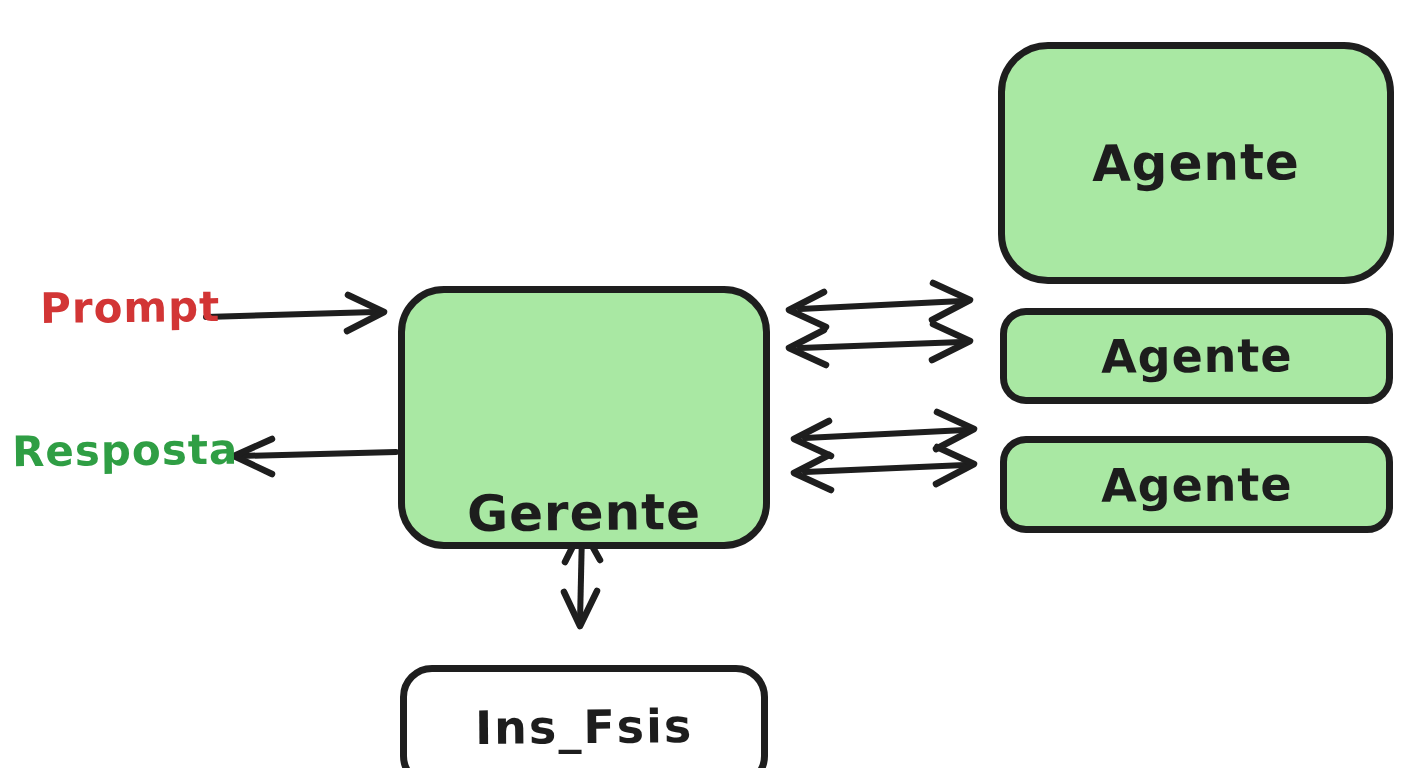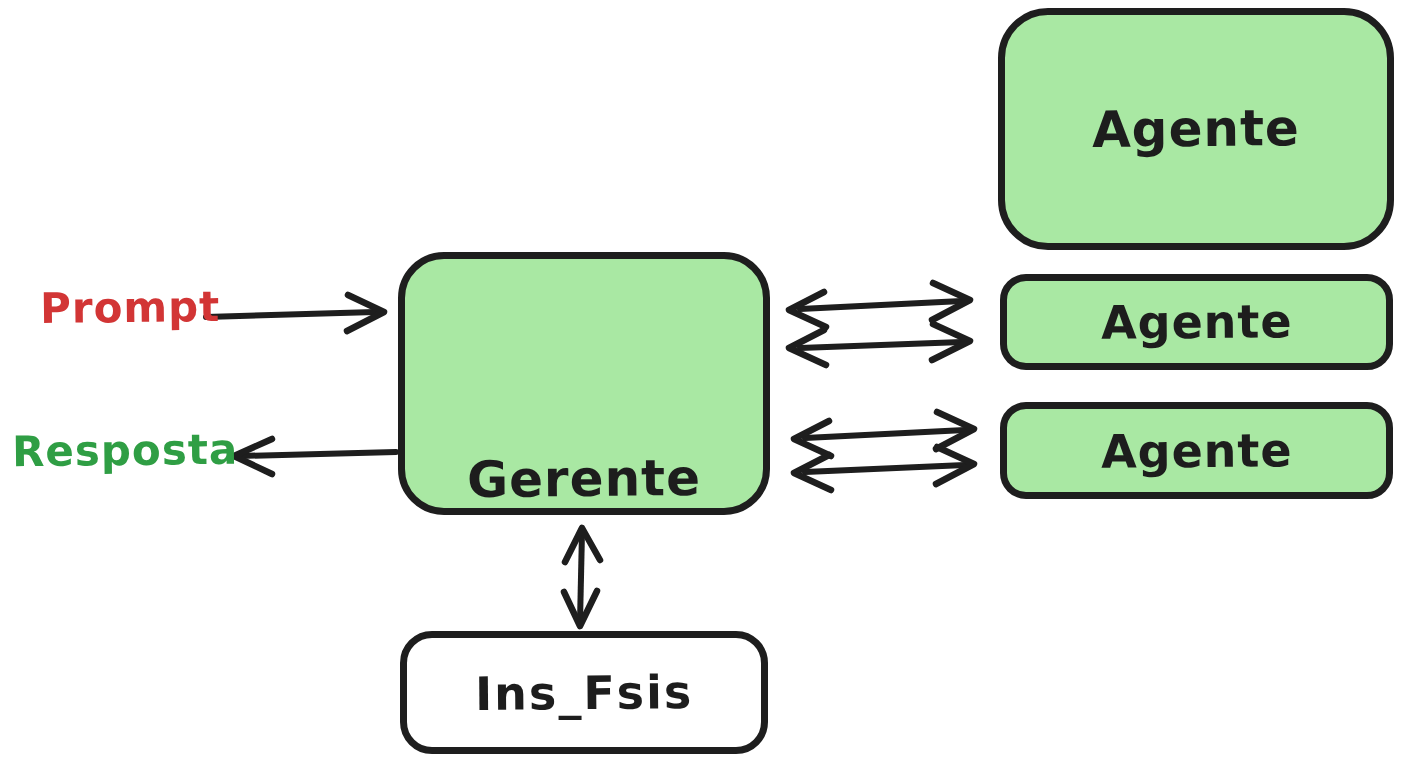--- a/index.html
+++ b/index.html
@@ -36,20 +36,21 @@
     position: absolute;
     box-sizing: border-box;
     display: flex;
     align-items: center;
     justify-content: center;
     border: 7px solid var(--stroke, #1e1e1e);
     background: var(--box-fill-green, #a9e8a3);
     color: #1d1d1d;
     font-weight: 600;
     letter-spacing: 1px;
+    margin-top: 34px;
   }
   .node .node-label { transform: rotate(-0.5deg); }
   #node-gerente {
     left: 398px; top: 252px; width: 372px; height: 263px;
     border-radius: 46px; font-size: 50px; align-items: flex-end;
   }
   #node-agente-top {
     left: 998px; top: 8px; width: 396px; height: 242px;
     border-radius: 50px; font-size: 50px;
   }

